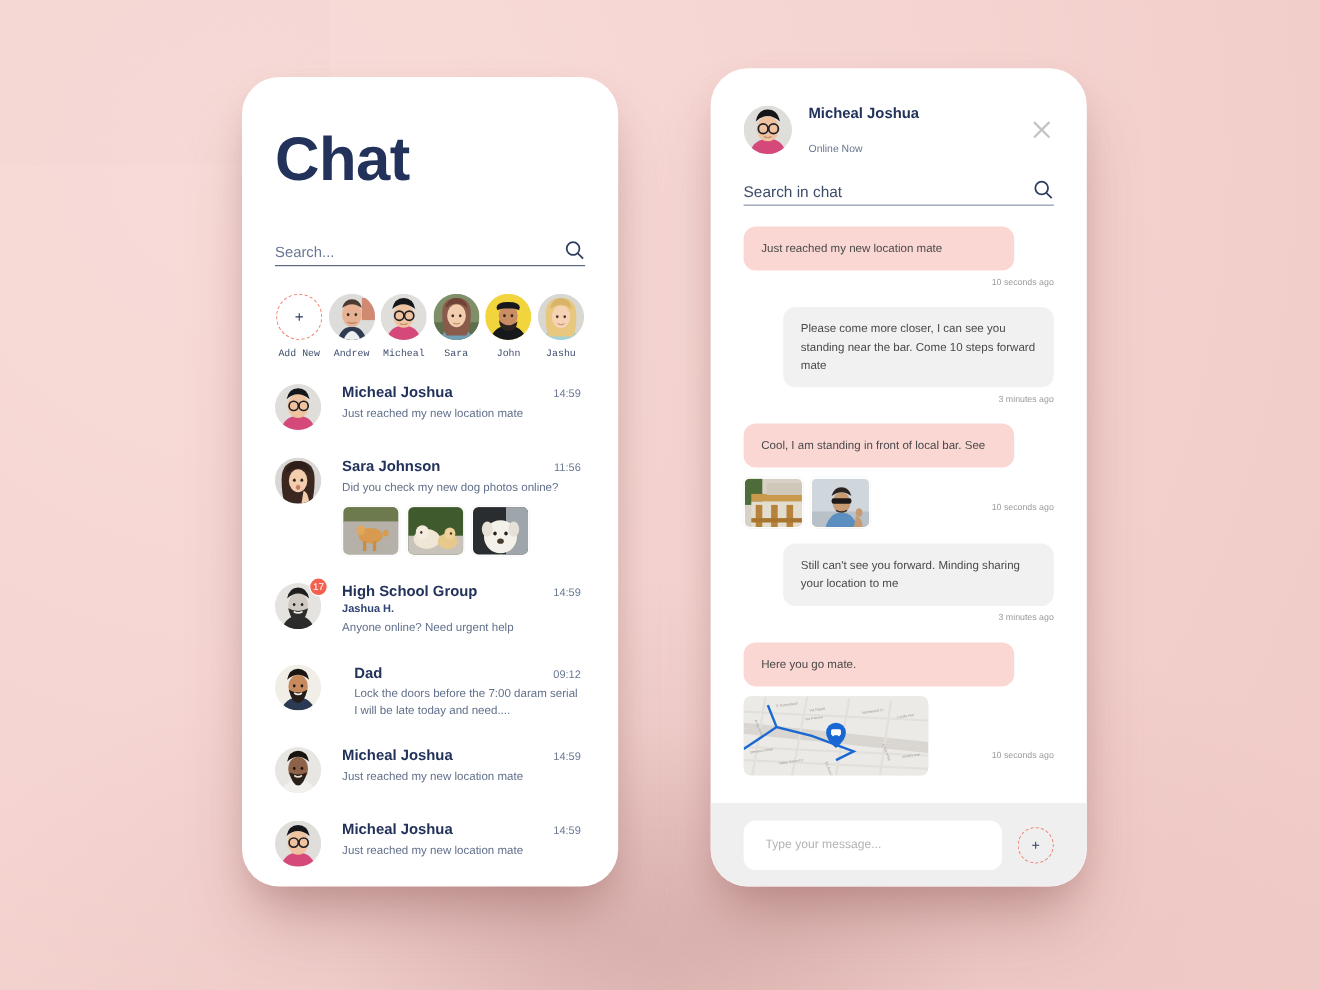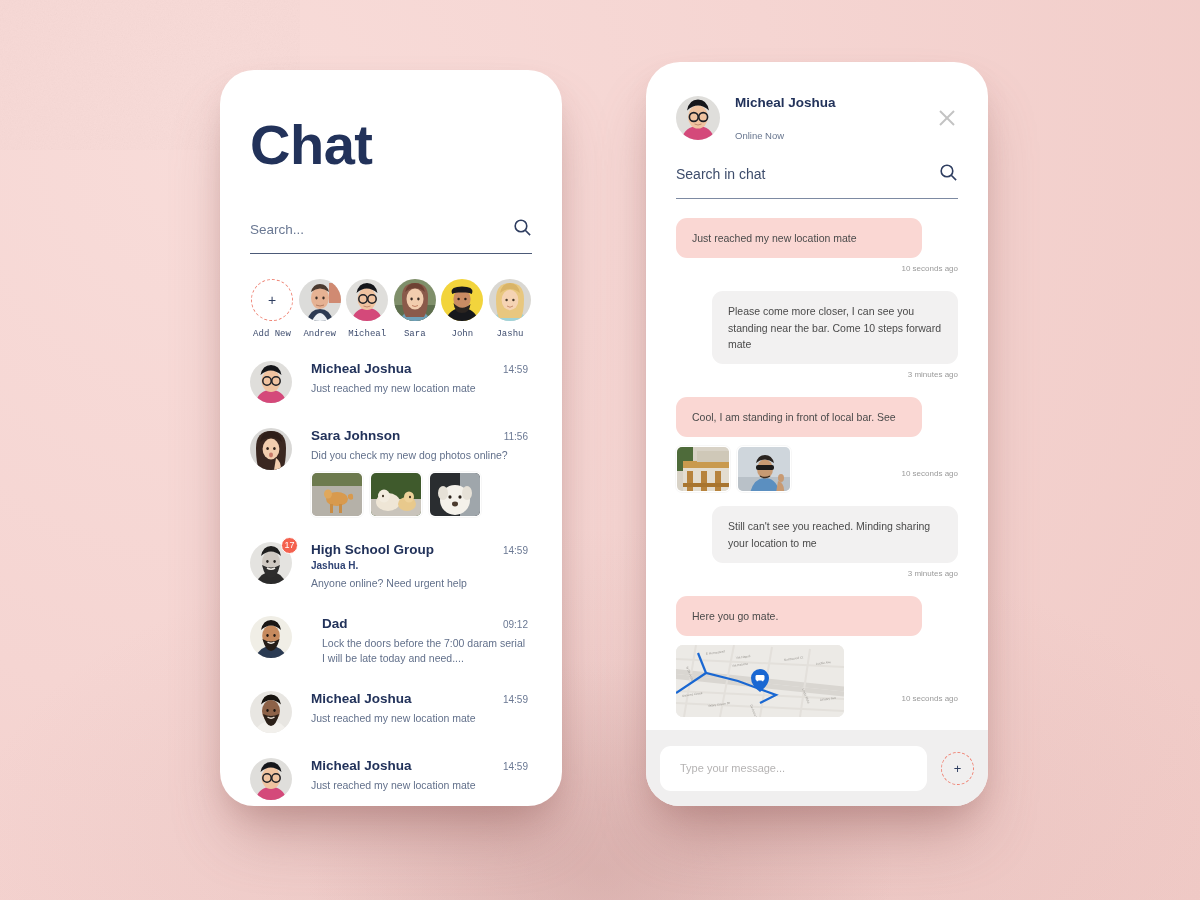--- a/index.html
+++ b/index.html
@@ -46,21 +46,21 @@
     font-size: 56px;
     font-weight: bold;
     color: #22325a;
     letter-spacing: -.5px;
     margin-top: 42px;
   }
 
   .search-row {
     display: flex; align-items: flex-end; justify-content: space-between;
     border-bottom: 1.6px solid #4c5a78;
-    padding-bottom: 16px;
+    padding-bottom: 4px;
     margin-top: 41px;
   }
   .search-row .ph { font-size: 13.5px; color: #6a7893; }
   .search-row.chat-search { border-bottom-color: #7d8aa2; }
   .search-row.chat-search .ph { color: #3d4c6b; font-size: 14px; }
 
   .mag { width: 19px; height: 19px; flex: none; }
   .mag circle, .mag line { stroke: #2e3d60; fill: none; stroke-width: 1.7; }
 
   
@@ -186,21 +186,21 @@
     width: 168px; height: 72px; border-radius: 7px;
     overflow: hidden; position: relative; margin-top: 9px;
     background: #e9e7e4;
   }
 
   
   #composer {
     height: 76px; flex: none;
     background: #f0efef;
     display: flex; align-items: center;
-    padding: 0 14px;
+    padding: 0 30px;
     gap: 14px;
   }
   #message-input {
     flex: 1; height: 45px;
     background: #fff;
     border-radius: 11px;
     border: none;
     padding: 0 20px;
     font-family: "Liberation Sans", sans-serif;
     font-size: 11px;
@@ -602,21 +602,21 @@
                 <path d="M40 34 q7 2 6 12 h-8z" fill="#c89a72"></path>
                 <ellipse cx="43" cy="31" rx="3" ry="4" fill="#c89a72"></ellipse>
               </svg>
             </div>
           </div>
           <div class="stamp">10 seconds ago</div>
         </div>
       </div>
 
       <div class="msg in" style="margin-top:14px;">
-        <div class="bubble">Still can't see you reached. Minding sharing your location to me</div>
+        <div class="bubble">Still can't see you forward. Minding sharing your location to me</div>
         <div class="stamp">3 minutes ago</div>
       </div>
 
       <div class="msg out">
         <div class="bubble">Here you go mate.</div>
         <div class="attach-row">
           <div class="map-thumb">
             <svg viewBox="0 0 168 72" width="168" height="72">
               <rect width="168" height="72" fill="#eceae6"></rect>
 

